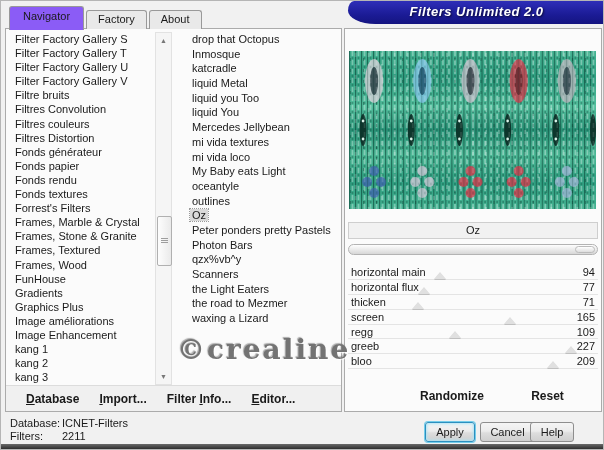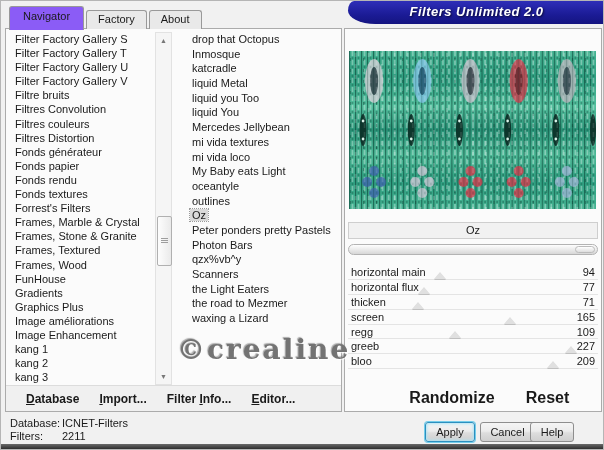--- a/index.html
+++ b/index.html
@@ -61,21 +61,21 @@
     background:linear-gradient(180deg,#fefefe,#e9e9e9 55%,#d7d7d7);}
   .zoom-thumb{position:absolute;right:2px;top:1px;width:20px;height:7px;border-radius:4px;
     background:linear-gradient(180deg,#fff,#ddd);border:1px solid #bbb;box-sizing:border-box;}
   .plist{position:absolute;left:3px;top:236px;width:250px;font-size:11px;}
   .prow{position:relative;height:14.9px;display:flex;justify-content:space-between;
     align-items:center;border-bottom:1px solid #e4e4e4;padding:0 3px;box-sizing:border-box;}
   .pthumb{position:absolute;bottom:0;width:0;height:0;border-left:6px solid transparent;
     border-right:6px solid transparent;border-bottom:7px solid #e0e0e0;
     filter:drop-shadow(0 1px 0 #c0c0c0);}
   .plabel,.pvalue{position:relative;z-index:2;}
-  .action-label{position:absolute;top:360px;height:16px;font-size:16px;font-weight:bold;
+  .action-label{position:absolute;top:360px;height:16px;font-size:12px;font-weight:bold;
     text-align:center;cursor:default;}
   .randomize{left:62px;width:90px;}
   .reset{left:175px;width:55px;}
   
   .status{position:absolute;left:9px;top:416px;font-size:11px;line-height:13px;}
   .status-row{display:flex;}
   .status-row .lbl{width:52px;}
   .btn{position:absolute;top:421px;height:20px;font-size:11px;text-align:center;line-height:18px;
     border:1px solid #8e8e8e;border-radius:3px;box-sizing:border-box;
     background:linear-gradient(180deg,#f5f5f5,#ececec 45%,#dddddd 55%,#cfcfcf);cursor:default;}

